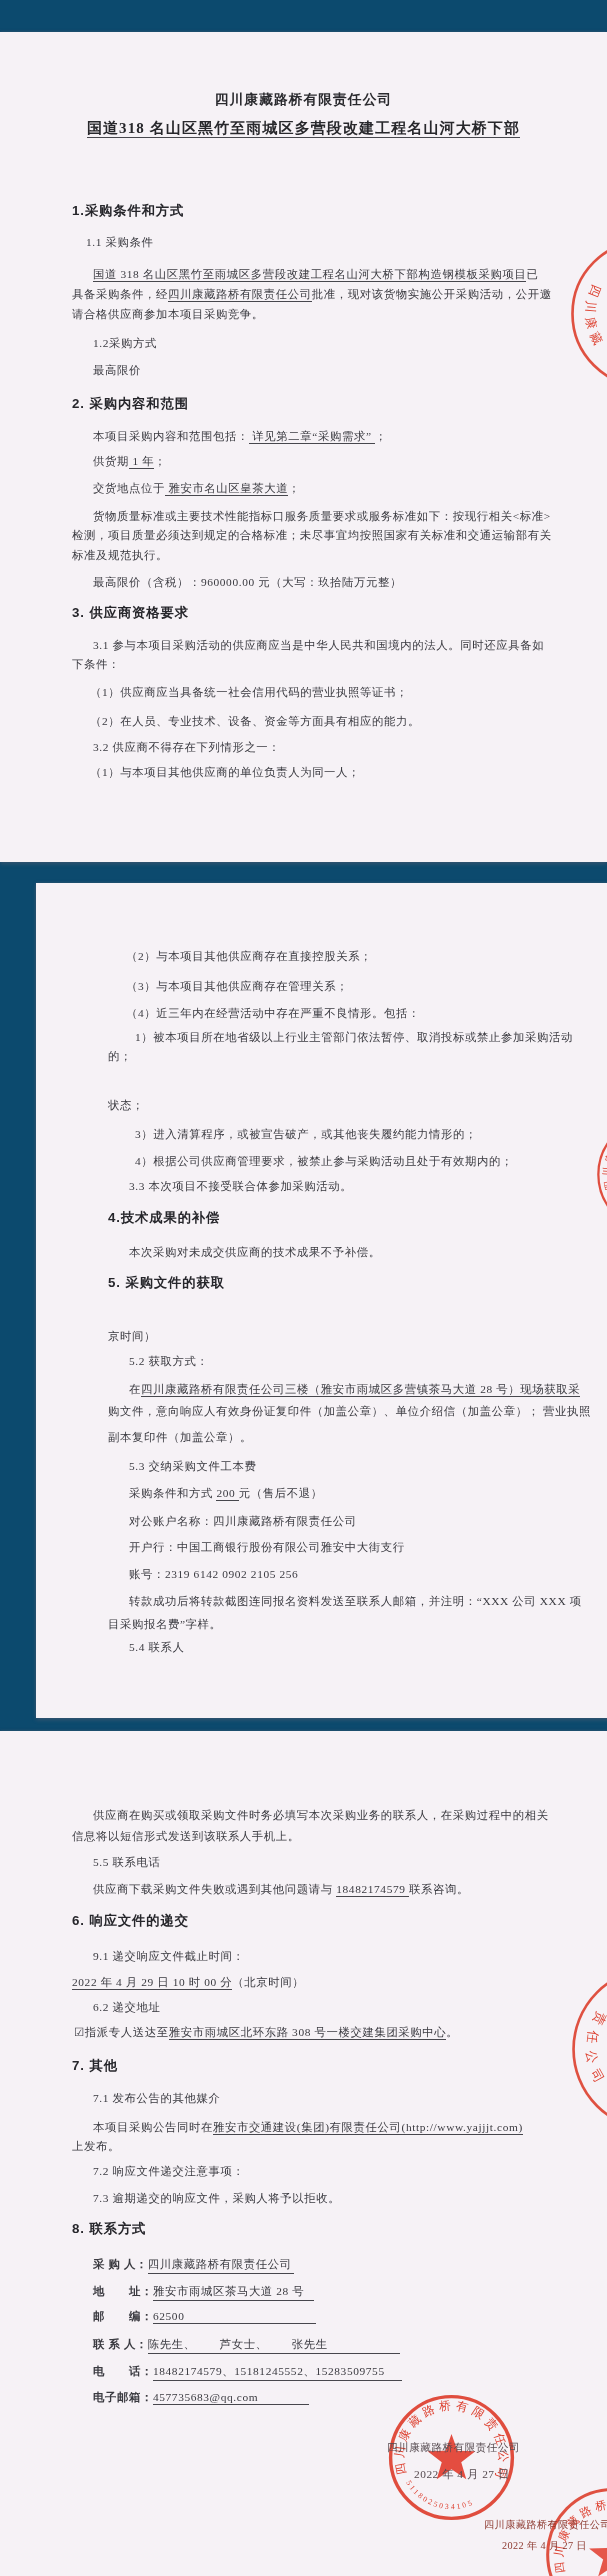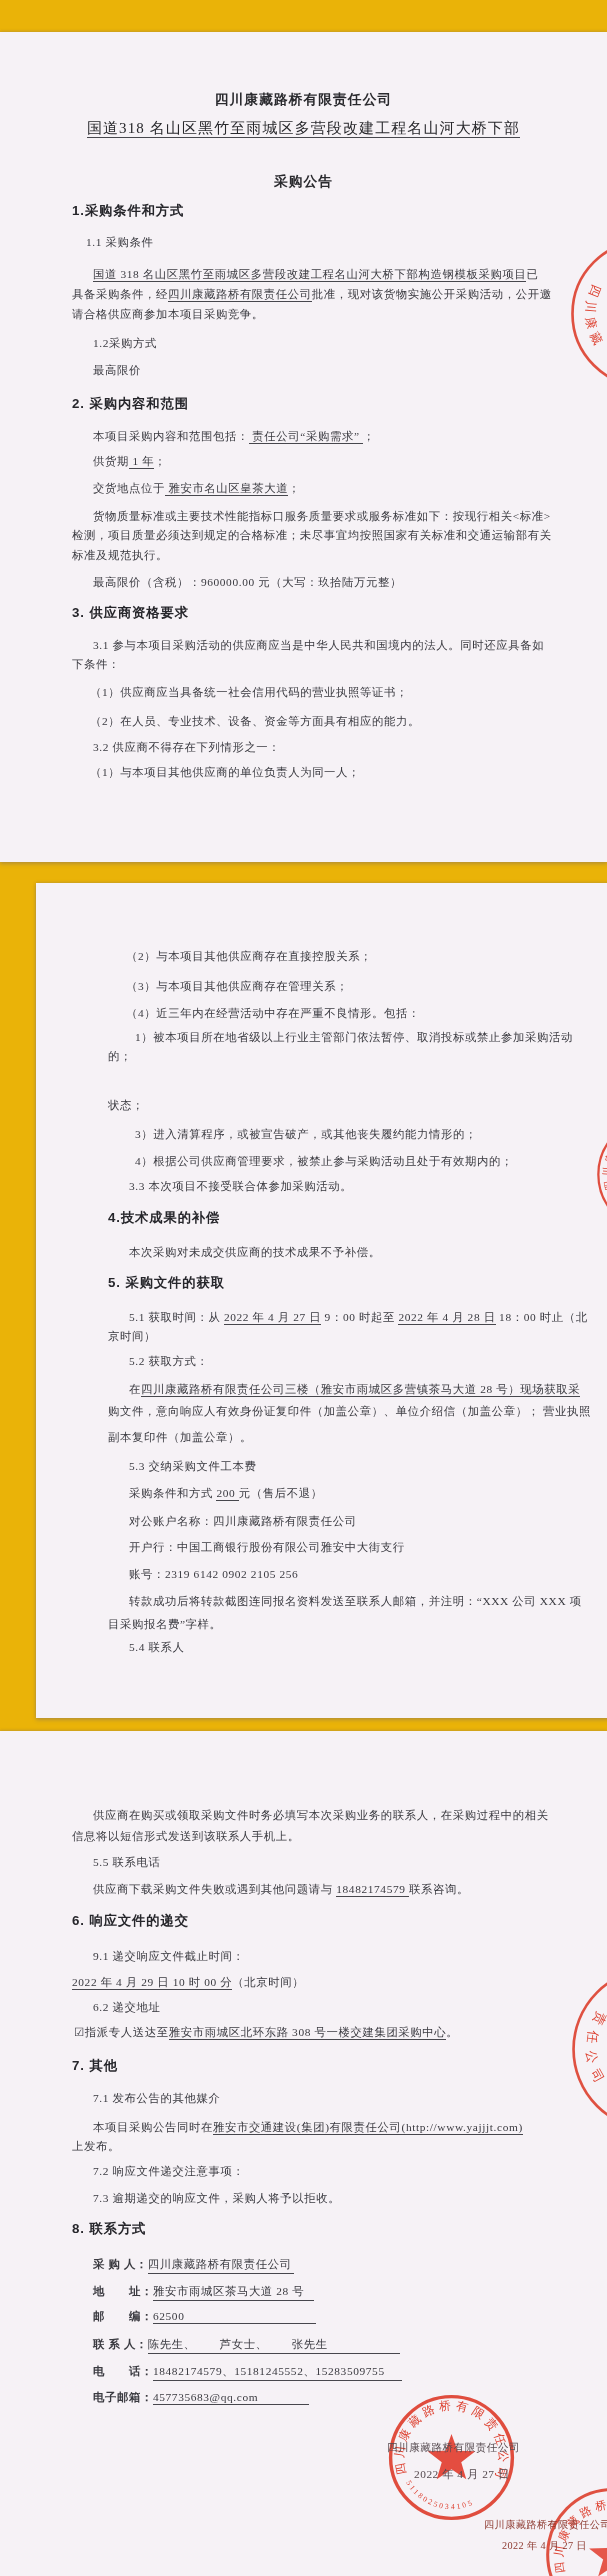--- a/index.html
+++ b/index.html
@@ -1,28 +1,28 @@
 <!DOCTYPE html>
 <html style="font-size:12px"><head>
 <meta charset="utf-8">
 <style>
   html,body{margin:0;padding:0;}
-  #shot{position:relative;width:607px;height:2576px;background:#eab308;overflow:hidden;
+  #shot{position:relative;width:607px;height:2576px;background:#0c4a6e;overflow:hidden;
         font-family:"Liberation Serif",serif;}
   .page{position:absolute;left:0;width:607px;background:#f6f2f6;
         box-shadow:0 1.5px 3.8px rgba(110,100,115,.4), 0 -1.5px 3px rgba(110,100,115,.3);}
   #page1{top:32px;height:830px;}
   #page2{top:883px;height:835px;margin-left:36px;}
   #page3{top:1731px;height:845px;}
   .ln{position:absolute;white-space:nowrap;font-size:11.4px;letter-spacing:0.6px;color:#3a3a40;}
   .hd{font-family:"Liberation Sans",sans-serif;font-weight:700;font-size:13.3px;
       letter-spacing:0.9px;color:#26262b;}
   .ct{left:0;width:100%;text-align:center;}
   .tt1{font-weight:700;font-size:13.7px;letter-spacing:1.1px;color:#2a2a2e;}
-  .tt2{font-weight:400;font-size:15px;letter-spacing:1.1px;color:#28282c;}
+  .tt2{font-weight:700;font-size:15px;letter-spacing:1.1px;color:#28282c;}
   .u{border-bottom:0.9px solid #47474d;padding-bottom:0.8px;}
   .lbl{display:inline-block;font-weight:bold;}
   .fv{display:inline-block;border-bottom:0.9px solid #47474d;padding-bottom:0.8px;}
   .w1{min-width:146px;} .w2{min-width:161px;} .w3{min-width:163px;}
   .w4{min-width:252px;} .w5{min-width:249px;} .w6{min-width:156px;}
   .seal{position:absolute;}
   .seal svg{overflow:visible;}
   .sealtxt{fill:#dd3f2e;font-family:"Liberation Serif",serif;}
   .cornertxt{position:absolute;white-space:nowrap;font-size:10.2px;letter-spacing:0.4px;
              color:#8d3a30;}
@@ -30,32 +30,31 @@
               color:#564b50;}
 </style>
 </head>
 <body>
 
 <div id="shot">
 
   <div class="page" id="page1">
     <div class="ln ct tt1" style="top:59px">四川康藏路桥有限责任公司</div>
     <div class="ln ct tt2" style="top:87px"><span class="u">国道318 名山区黑竹至雨城区多营段改建工程名山河大桥下部</span></div>
-    <div class="ln ct tt1" style="top:141px">采购公告</div>
 
     <div class="ln hd" style="top:170px;left:72px">1.采购条件和方式</div>
     <div class="ln" style="top:203px;left:86px">1.1 采购条件</div>
     <div class="ln" style="top:235px;left:93px"><span class="u">国道 318 名山区黑竹至雨城区多营段改建工程名山河大桥下部构造钢模板采购项目</span><span>已</span></div>
     <div class="ln" style="top:255px;left:72px"><span>具备采购条件，经</span><span class="u">四川康藏路桥有限责任公司</span><span>批准，现对该货物实施公开采购活动，公开邀</span></div>
     <div class="ln" style="top:275px;left:72px">请合格供应商参加本项目采购竞争。</div>
     <div class="ln" style="top:304px;left:93px">1.2采购方式</div>
     <div class="ln" style="top:331px;left:93px">最高限价</div>
 
     <div class="ln hd" style="top:363px;left:72px">2. 采购内容和范围</div>
-    <div class="ln" style="top:397px;left:93px"><span>本项目采购内容和范围包括：</span><span class="u"> 责任公司“采购需求” </span><span>；</span></div>
+    <div class="ln" style="top:397px;left:93px"><span>本项目采购内容和范围包括：</span><span class="u"> 详见第二章“采购需求” </span><span>；</span></div>
     <div class="ln" style="top:422px;left:93px"><span>供货期</span><span class="u"> 1 年</span><span>；</span></div>
     <div class="ln" style="top:449px;left:93px"><span>交货地点位于</span><span class="u"> 雅安市名山区皇茶大道</span><span>；</span></div>
     <div class="ln" style="top:477px;left:93px">货物质量标准或主要技术性能指标口服务质量要求或服务标准如下：按现行相关&lt;标准&gt;</div>
     <div class="ln" style="top:496px;left:72px">检测，项目质量必须达到规定的合格标准；未尽事宜均按照国家有关标准和交通运输部有关</div>
     <div class="ln" style="top:516px;left:72px">标准及规范执行。</div>
     <div class="ln" style="top:543px;left:93px">最高限价（含税）：960000.00 元（大写：玖拾陆万元整）</div>
 
     <div class="ln hd" style="top:572px;left:72px">3.  供应商资格要求</div>
     <div class="ln" style="top:606px;left:93px">3.1 参与本项目采购活动的供应商应当是中华人民共和国境内的法人。同时还应具备如</div>
     <div class="ln" style="top:625px;left:72px">下条件：</div>
@@ -81,21 +80,20 @@
     <div class="ln" style="top:166px;left:72px">的；</div>
     <div class="ln" style="top:215px;left:72px">状态；</div>
     <div class="ln" style="top:244px;left:99px">3）进入清算程序，或被宣告破产，或其他丧失履约能力情形的；</div>
     <div class="ln" style="top:271px;left:99px">4）根据公司供应商管理要求，被禁止参与采购活动且处于有效期内的；</div>
     <div class="ln" style="top:296px;left:93px">3.3 本次项目不接受联合体参加采购活动。</div>
 
     <div class="ln hd" style="top:326px;left:72px">4.技术成果的补偿</div>
     <div class="ln" style="top:362px;left:93px">本次采购对未成交供应商的技术成果不予补偿。</div>
 
     <div class="ln hd" style="top:391px;left:72px">5. 采购文件的获取</div>
-    <div class="ln" style="top:427px;left:93px"><span>5.1 获取时间：从 </span><span class="u">2022 年 4 月 27 日</span><span> 9：00 时起至 </span><span class="u">2022 年 4 月 28 日</span><span> 18：00 时止（北</span></div>
     <div class="ln" style="top:446px;left:72px">京时间）</div>
     <div class="ln" style="top:471px;left:93px">5.2 获取方式：</div>
     <div class="ln" style="top:499px;left:93px"><span>在</span><span class="u">四川康藏路桥有限责任公司三楼（雅安市雨城区多营镇茶马大道 28 号）现场获取采</span></div>
     <div class="ln" style="top:521px;left:72px">购文件，意向响应人有效身份证复印件（加盖公章）、单位介绍信（加盖公章）； 营业执照</div>
     <div class="ln" style="top:547px;left:72px">副本复印件（加盖公章）。</div>
     <div class="ln" style="top:576px;left:93px">5.3 交纳采购文件工本费</div>
     <div class="ln" style="top:603px;left:93px"><span>采购条件和方式 </span><span class="u">200 </span><span>元（售后不退）</span></div>
     <div class="ln" style="top:631px;left:93px">对公账户名称：四川康藏路桥有限责任公司</div>
     <div class="ln" style="top:657px;left:93px">开户行：中国工商银行股份有限公司雅安中大街支行</div>
     <div class="ln" style="top:684px;left:93px">账号：2319 6142 0902 2105 256</div>

